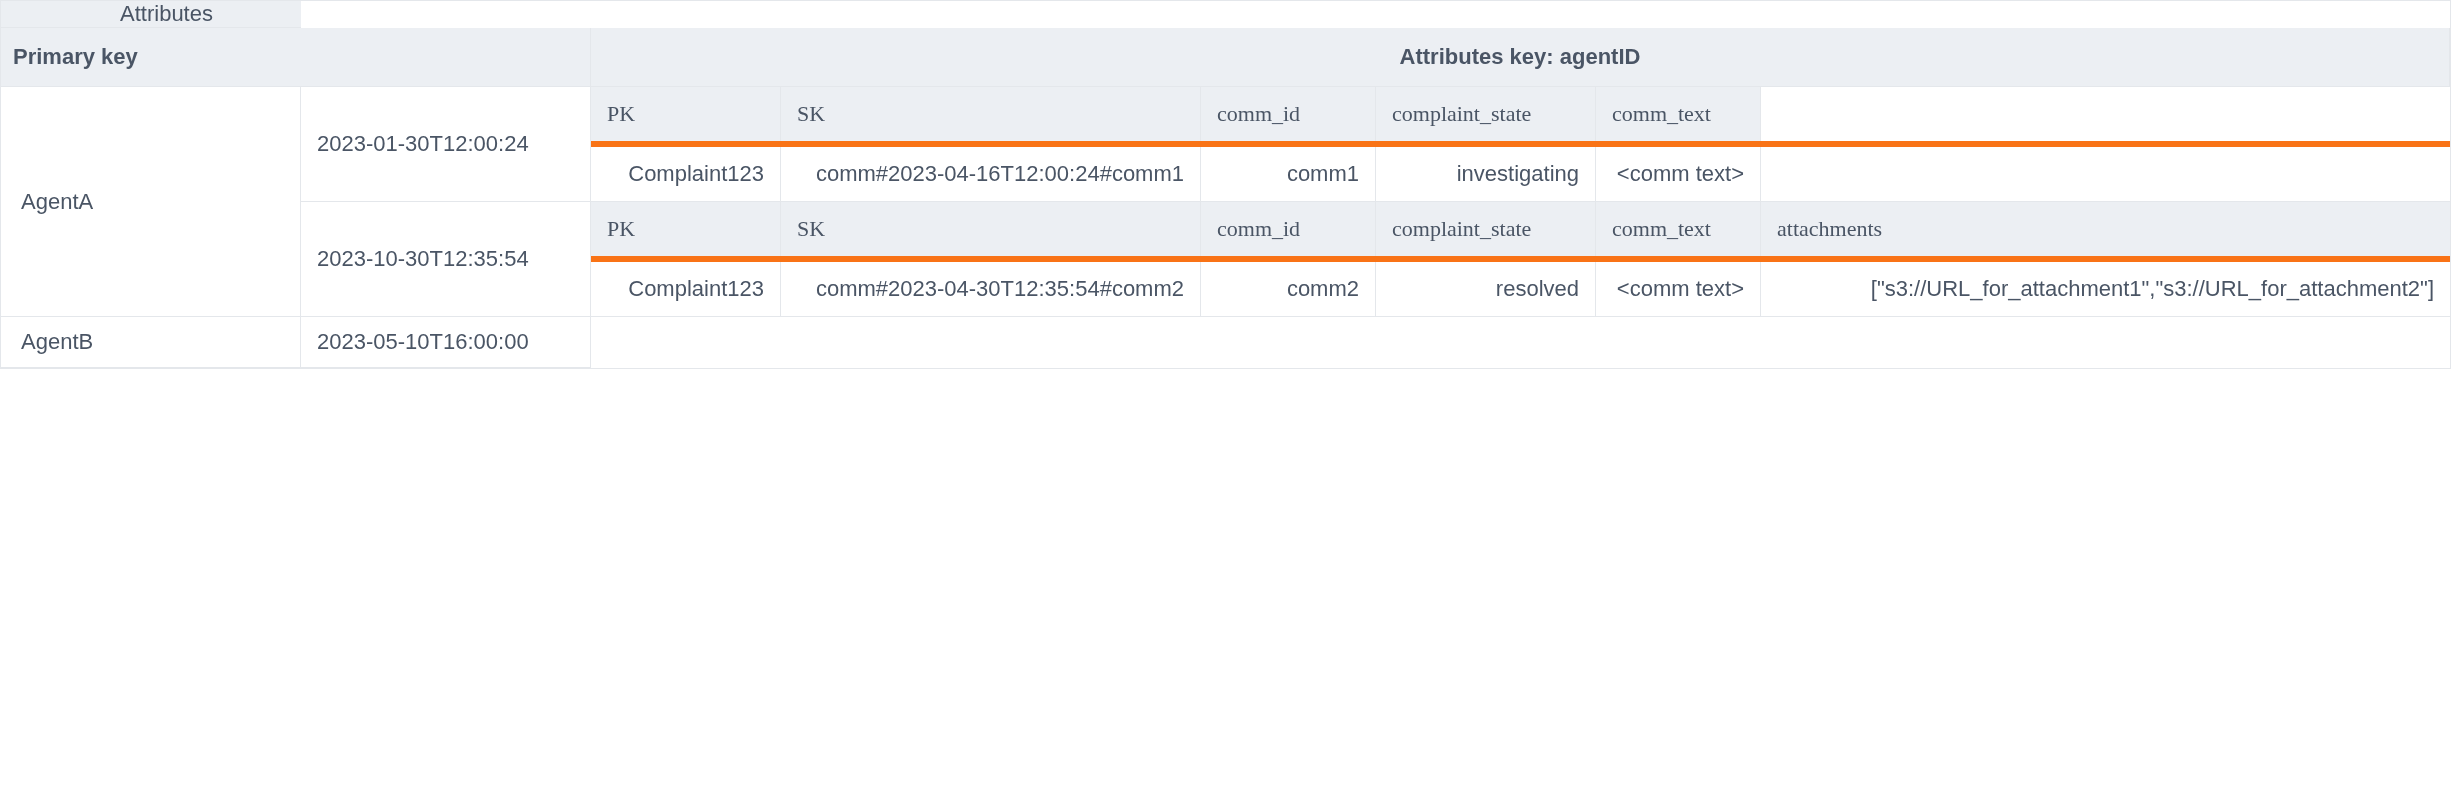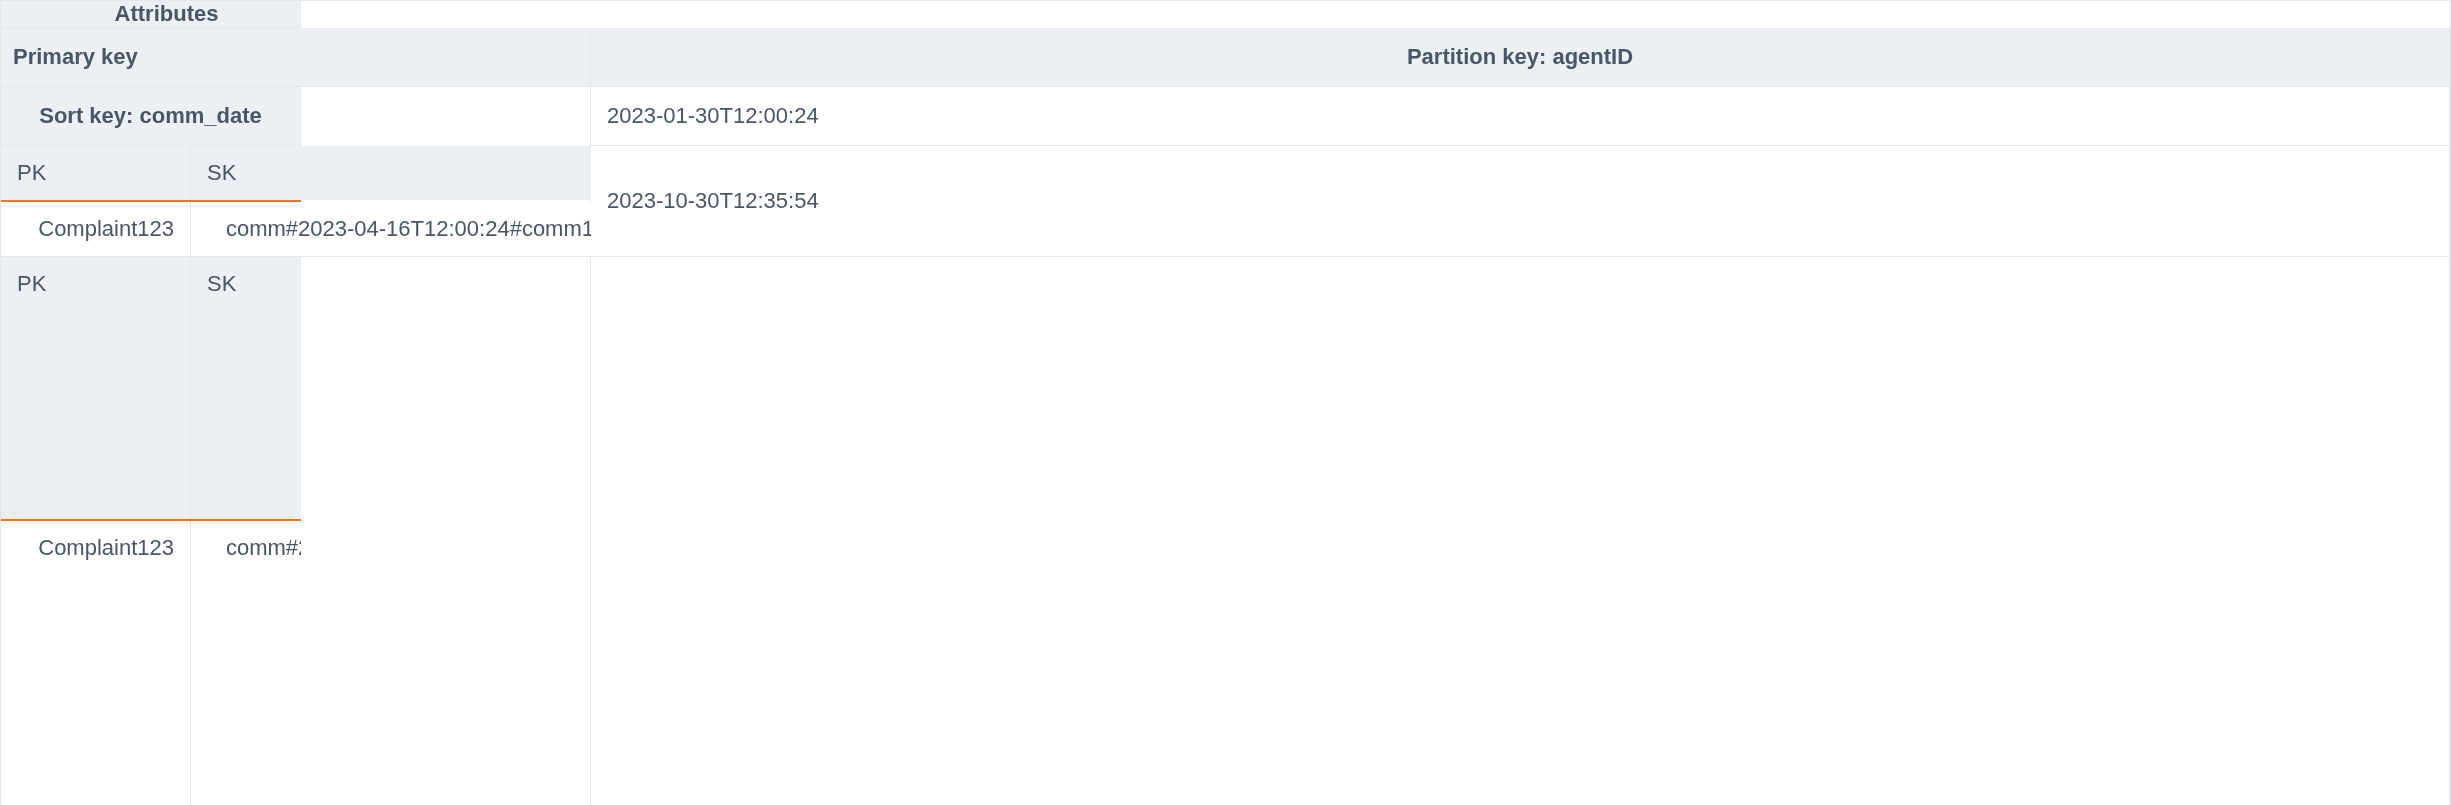--- a/index.html
+++ b/index.html
@@ -38,21 +38,21 @@
       font-weight: 600;
       text-align: center;
       border-bottom: 1px solid #e4e7eb;
       border-right: 1px solid #e4e7eb;
     }
     .hdr-attributes {
       background: #eceff3;
       display: flex;
       align-items: center;
       justify-content: center;
-      font-weight: 700;
+      font-weight: 400;
       border-bottom: 1px solid #e4e7eb;
       grid-row: 1 / 3;
       padding-left: 31px;
     }
     .agent-cell {
       display: flex;
       align-items: center;
       padding: 12px 20px;
       border-bottom: 1px solid #e4e7eb;
       border-right: 1px solid #e4e7eb;
@@ -81,30 +81,29 @@
     }
     .attr-cell.last { border-right: none; }
     .attr-header-row .attr-cell {
       background: #eceff3;
     }
     .attr-data-row .attr-cell {
       background: #fff;
       text-align: right;
     }
     .blank { background: #fff !important; border-right: none; }
-    .sep { border-bottom: 2px solid #f97316; }
+    .sep { border-bottom: 6px solid #f97316; font-family: Liberation Serif, serif; }
   </style>
 </head>
 <body>
 
 <div class="outer">
   <div class="hdr-primary">Primary key</div>
   <div class="hdr-attributes">Attributes</div>
-  <div class="hdr-partition">Partition key: agentID</div>
-  <div class="hdr-sort">Sort key: comm_date</div>
+  <div class="hdr-partition">Attributes key: agentID</div>
 
   <div class="agent-cell" style="grid-row: span 2;">AgentA</div>
   <div class="sort-cell">2023-01-30T12:00:24</div>
   <div class="attr-block">
     <div class="attr-row attr-header-row sep">
       <div class="attr-cell">PK</div>
       <div class="attr-cell">SK</div>
       <div class="attr-cell">comm_id</div>
       <div class="attr-cell">complaint_state</div>
       <div class="attr-cell">comm_text</div>

